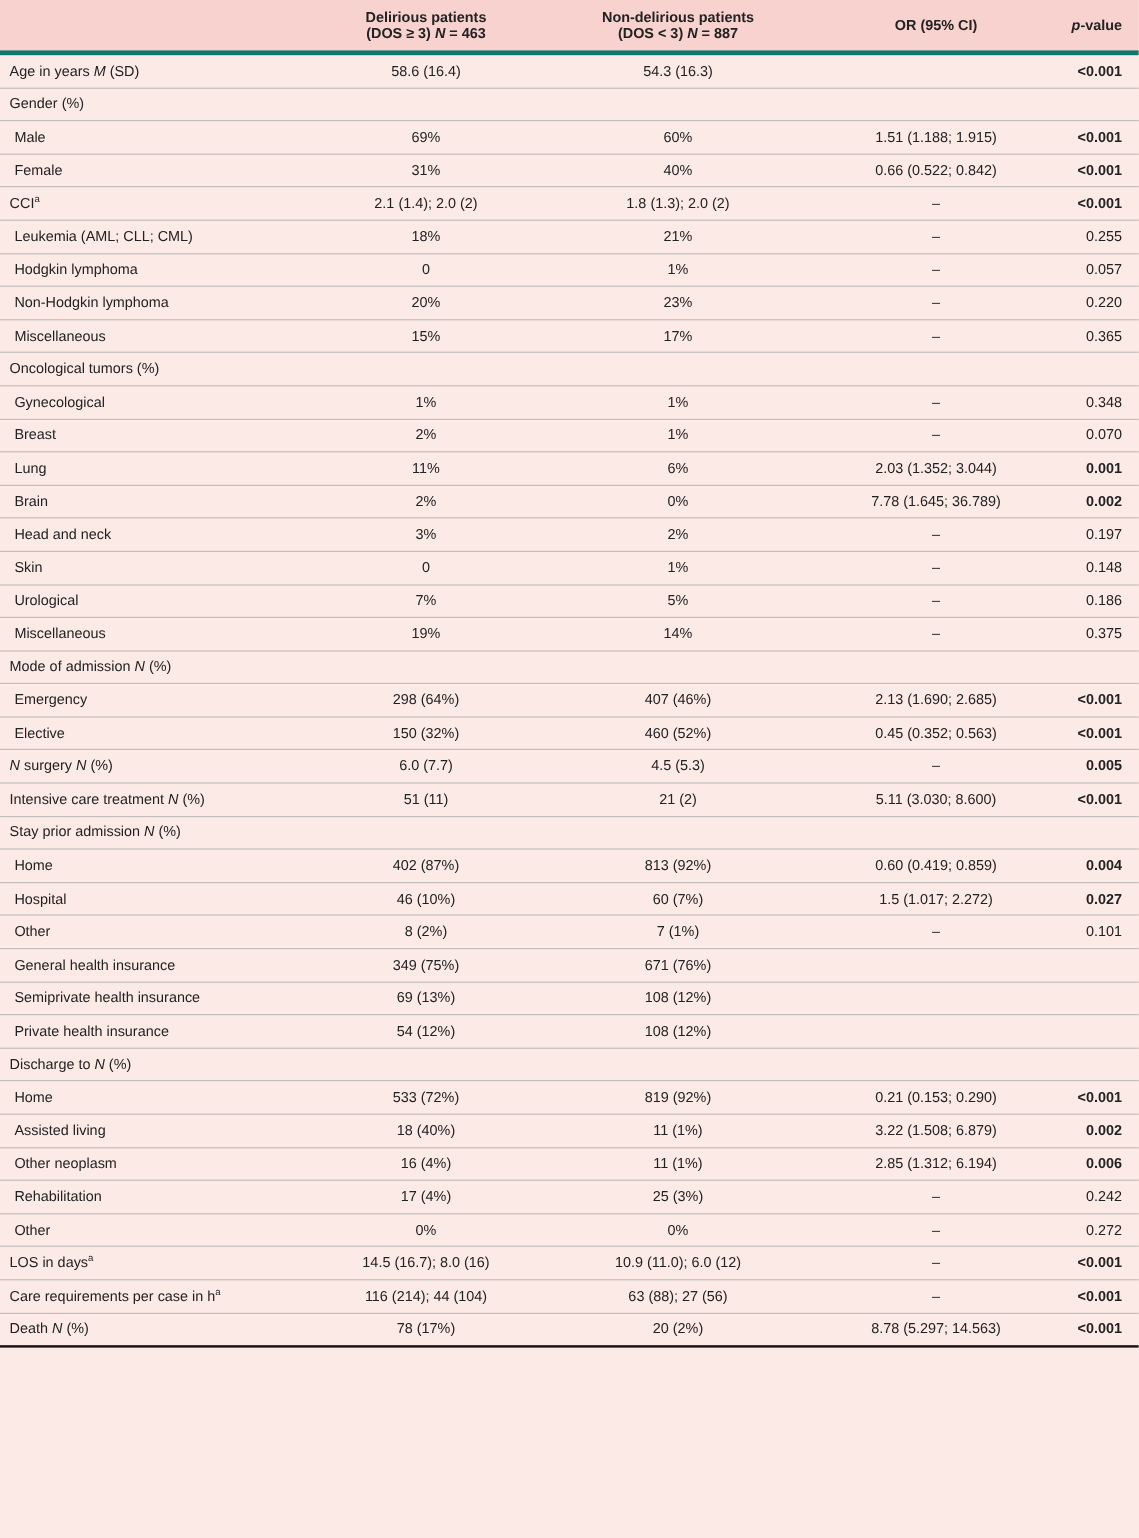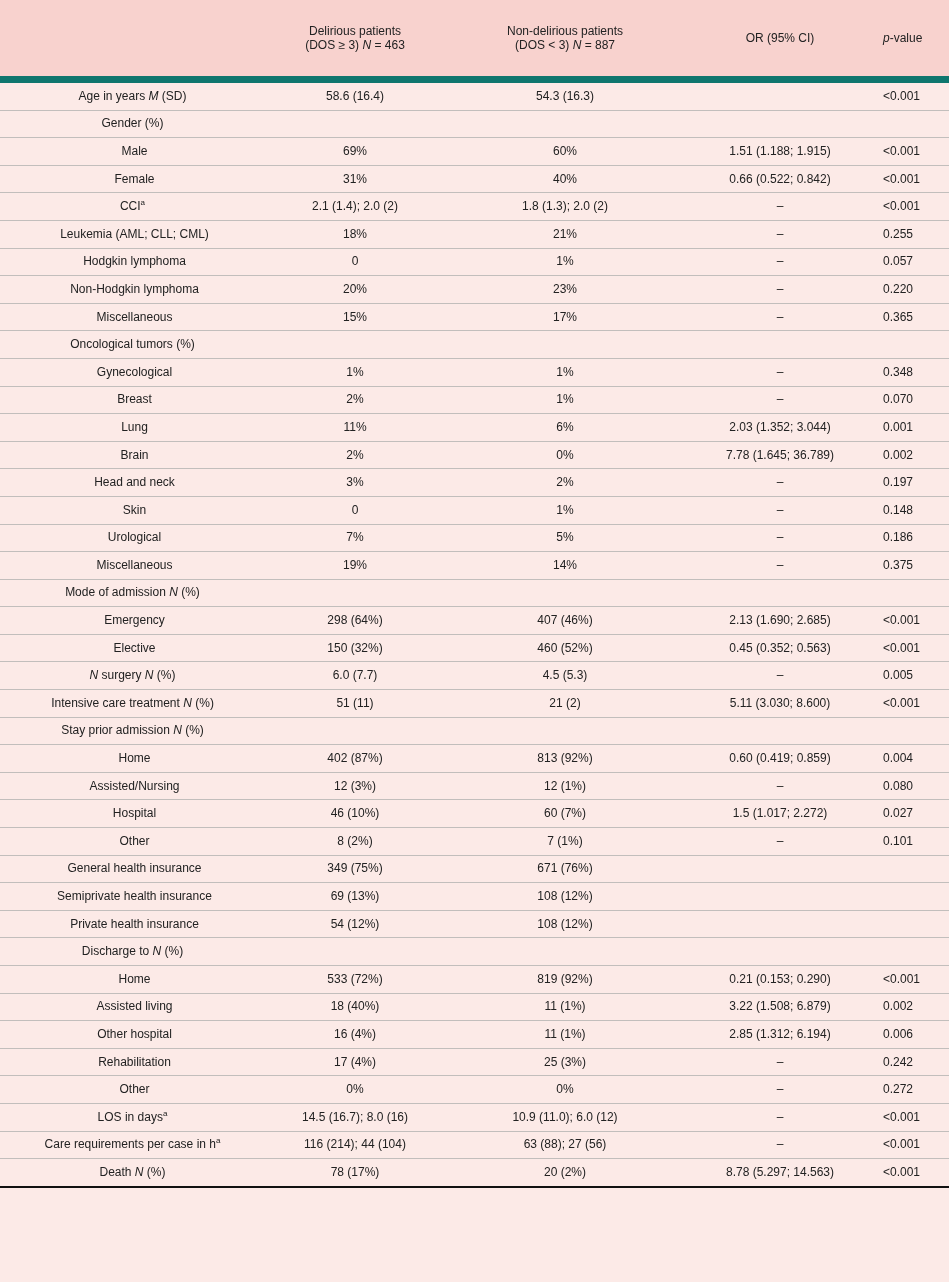--- a/index.html
+++ b/index.html
@@ -13,42 +13,42 @@
   }
   .page { width: 949px; }
   table.stats {
     width: 949px;
     border-collapse: collapse;
     table-layout: fixed;
     font-size: 12px;
   }
   table.stats thead th {
     background: #f8d2ce;
-    font-weight: normal;
+    font-weight: bold;
     vertical-align: middle;
-    padding: 24px 8px;
+    padding: 7px 8px;
     line-height: 14px;
-    border-bottom: 7px solid #0f766e;
+    border-bottom: 4px solid #0f766e;
   }
   table.stats tbody td {
     background: #fceae7;
     padding: 6.8px 8px;
     line-height: 13px;
     vertical-align: middle;
     border-bottom: 1px solid #c2bebc;
   }
   table.stats tbody tr:last-child td {
     border-bottom: 2px solid #111111;
   }
   .align-left   { text-align: left; }
   .align-center { text-align: center; }
-  .align-right  { text-align: left; padding-right: 14px !important; }
-  td.label { text-align: center; padding-left: 14px; }
+  .align-right  { text-align: right; padding-right: 14px !important; }
+  td.label { text-align: left; padding-left: 14px; }
   td.label.indent { padding-left: 12px; }
-  .bold { font-weight: normal; }
+  .bold { font-weight: bold; }
   sup { font-size: 8px; line-height: 0; }
   i { font-style: italic; }
 </style>
 </head>
 <body>
 
 <div class="page">
   <table class="stats">
     <colgroup>
       <col style="width:265px">
@@ -236,27 +236,20 @@
           <td class="align-right"></td>
         </tr>
         <tr>
           <td class="label indent">Home</td>
           <td class="align-center">402 (87%)</td>
           <td class="align-center">813 (92%)</td>
           <td class="align-center">0.60 (0.419; 0.859)</td>
           <td class="align-right bold">0.004</td>
         </tr>
         <tr>
-          <td class="label indent">Assisted/Nursing</td>
-          <td class="align-center">12 (3%)</td>
-          <td class="align-center">12 (1%)</td>
-          <td class="align-center">–</td>
-          <td class="align-right">0.080</td>
-        </tr>
-        <tr>
           <td class="label indent">Hospital</td>
           <td class="align-center">46 (10%)</td>
           <td class="align-center">60 (7%)</td>
           <td class="align-center">1.5 (1.017; 2.272)</td>
           <td class="align-right bold">0.027</td>
         </tr>
         <tr>
           <td class="label indent">Other</td>
           <td class="align-center">8 (2%)</td>
           <td class="align-center">7 (1%)</td>
@@ -299,21 +292,21 @@
           <td class="align-right bold">&lt;0.001</td>
         </tr>
         <tr>
           <td class="label indent">Assisted living</td>
           <td class="align-center">18 (40%)</td>
           <td class="align-center">11 (1%)</td>
           <td class="align-center">3.22 (1.508; 6.879)</td>
           <td class="align-right bold">0.002</td>
         </tr>
         <tr>
-          <td class="label indent">Other hospital</td>
+          <td class="label indent">Other neoplasm</td>
           <td class="align-center">16 (4%)</td>
           <td class="align-center">11 (1%)</td>
           <td class="align-center">2.85 (1.312; 6.194)</td>
           <td class="align-right bold">0.006</td>
         </tr>
         <tr>
           <td class="label indent">Rehabilitation</td>
           <td class="align-center">17 (4%)</td>
           <td class="align-center">25 (3%)</td>
           <td class="align-center">–</td>

